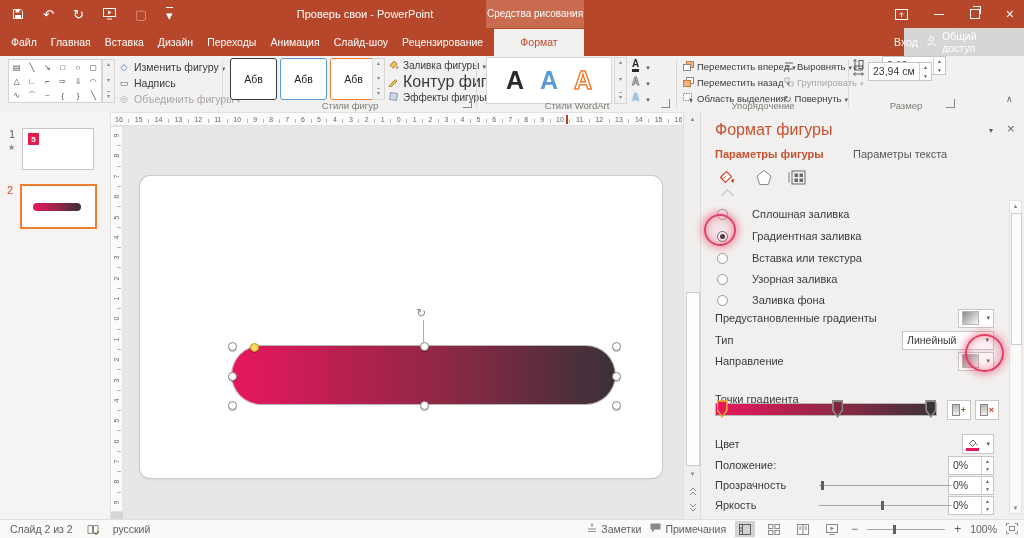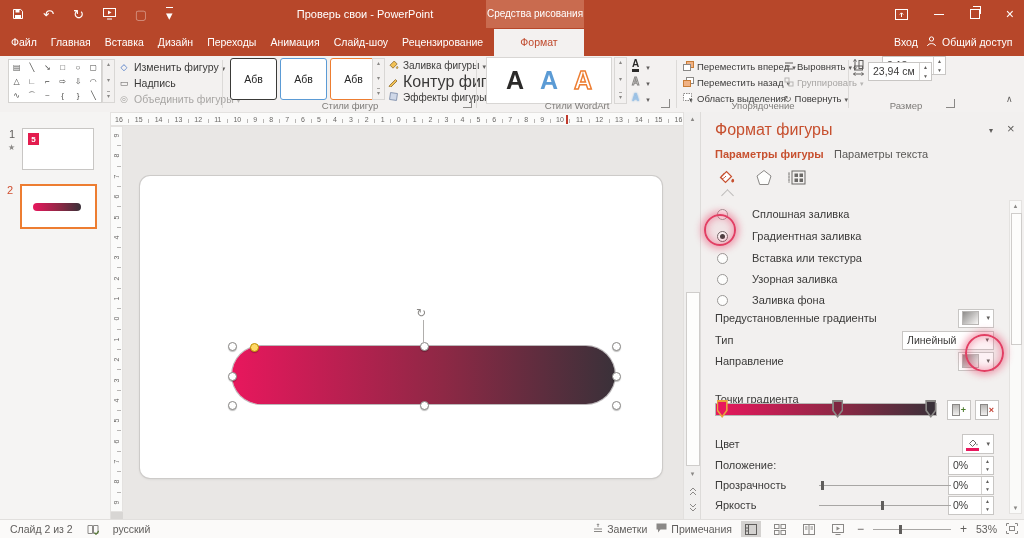--- a/index.html
+++ b/index.html
@@ -15,21 +15,21 @@
   .ico-qatdd{font-size:7px;border-top:1px solid #fff;padding-top:1px;} .ico-qatdd::before{content:"▾";}
   .win-title{position:absolute;left:250px;top:0;width:230px;height:28px;line-height:28px;text-align:center;font-size:11px;color:#fff;white-space:nowrap;}
   .ctx-strip{position:absolute;left:486px;top:0;width:98px;height:28px;background:#c96b4f;color:#fff;font-size:10px;line-height:28px;text-align:center;white-space:nowrap;}
   .winbtns{position:absolute;right:10px;top:0;height:28px;display:flex;align-items:center;gap:26px;}
   .wb{display:flex;align-items:center;justify-content:center;color:#fff;}
   .wb-min{width:10px;height:1px;background:#fff;}
   .wb-restore{width:8px;height:8px;border:1px solid #fff;position:relative;}
   .wb-restore::before{content:"";position:absolute;left:2px;top:-4px;width:7px;height:7px;border-top:1px solid #fff;border-right:1px solid #fff;}
   .wb-close::before{content:"×";font-size:14px;}
   
-  .menubar{position:absolute;left:0;top:28px;width:1024px;height:28px;background:#b7472a;color:#fff;}
+  .menubar{position:absolute;left:0;top:28px;width:904px;height:28px;background:#b7472a;color:#fff;}
   .mtabs{position:absolute;left:4px;top:0;height:28px;display:flex;align-items:center;}
   .mtab{padding:0 7px;font-size:10.5px;line-height:28px;color:#fff;white-space:nowrap;cursor:default;}
   .fmt-tab{position:absolute;left:494px;top:1px;width:90px;height:27px;background:#f3f1f0;color:#c0492c;font-size:10.5px;line-height:27px;text-align:center;}
   .tellme{position:absolute;left:596px;top:0;height:28px;display:flex;align-items:center;gap:6px;color:rgba(255,255,255,.85);font-size:10.5px;}
   .signin{position:absolute;left:894px;top:0;height:28px;line-height:28px;font-size:10.5px;color:#fff;}
   .share{position:absolute;left:926px;top:0;height:28px;display:flex;align-items:center;gap:5px;font-size:10.5px;color:#fff;}
   
   .ribbon{position:absolute;left:0;top:56px;width:1024px;height:56px;background:#f3f1f0;border-bottom:1px solid #d5d2cf;}
   .group{position:absolute;top:0;height:56px;}
   .glabel{position:absolute;bottom:1px;left:0;right:0;text-align:center;font-size:9.5px;color:#7d7b78;white-space:nowrap;}
@@ -557,21 +557,21 @@
           <path d="M1 1l3 3 3-3M1 5l3 3 3-3" fill="none" stroke="#8a8886"></path>
         </svg>
     </span>
   </div>
 
   <div class="pane">
     <div class="pane-title">Формат фигуры</div>
     <span class="pane-dd"></span>
     <span class="pane-close"></span>
     <span class="ptab on" style="left:14px;">Параметры фигуры</span>
-    <span class="ptab off" style="left:105px;padding-left:28px;">Параметры текста</span>
+    <span class="ptab off" style="left:124px;padding-left:28px;">Параметры текста</span>
 
     <span class="picon" style="left:14px;">
       <svg width="22" height="20" viewBox="0 0 22 20">
           <path d="M5.5 9.5 11.5 3.5l5 5-6 6z" fill="#fff" stroke="#c7502f" stroke-width="1.2"></path>
           <path d="M9 5.5C7 7 5.5 9.5 6.3 10.4c.9.9 3.2-.4 4.7-2.4" fill="none" stroke="#c7502f"></path>
           <path d="M18.5 11c1 1.5.8 2.9-.2 3.3-.9.4-2-.2-2-1.4 0-.8.6-1.6 1.2-2.2z" fill="#c7502f"></path>
         </svg>
     </span>
     <span class="picon" style="left:52px;">
       <svg width="22" height="20" viewBox="0 0 22 20">
@@ -762,21 +762,21 @@
             <rect x="0.5" y="0.5" width="11" height="8" fill="none" stroke="#8a8886"></rect>
             <path d="M4.5 2.5l3.5 2-3.5 2z" fill="#8a8886"></path>
             <path d="M3.5 10.5h5" stroke="#8a8886"></path>
           </svg>
       </span>
       <span class="zminus"></span>
       <span class="zoom-track">
           <span class="zoom-thumb"></span>
         </span>
       <span class="zplus"></span>
-      <span>53%</span>
+      <span>100%</span>
       <span>
         <svg width="12" height="11" viewBox="0 0 12 11">
             <path d="M.5 3V.5H3M9 .5h2.5V3M11.5 8v2.5H9M3 10.5H.5V8" fill="none" stroke="#8a8886"></path>
             <rect x="3.5" y="3.5" width="5" height="4" fill="none" stroke="#8a8886"></rect>
           </svg>
       </span>
     </div>
   </div>
 
   <div class="ann" style="left:704px;top:214px;width:28px;height:28px;"></div>

